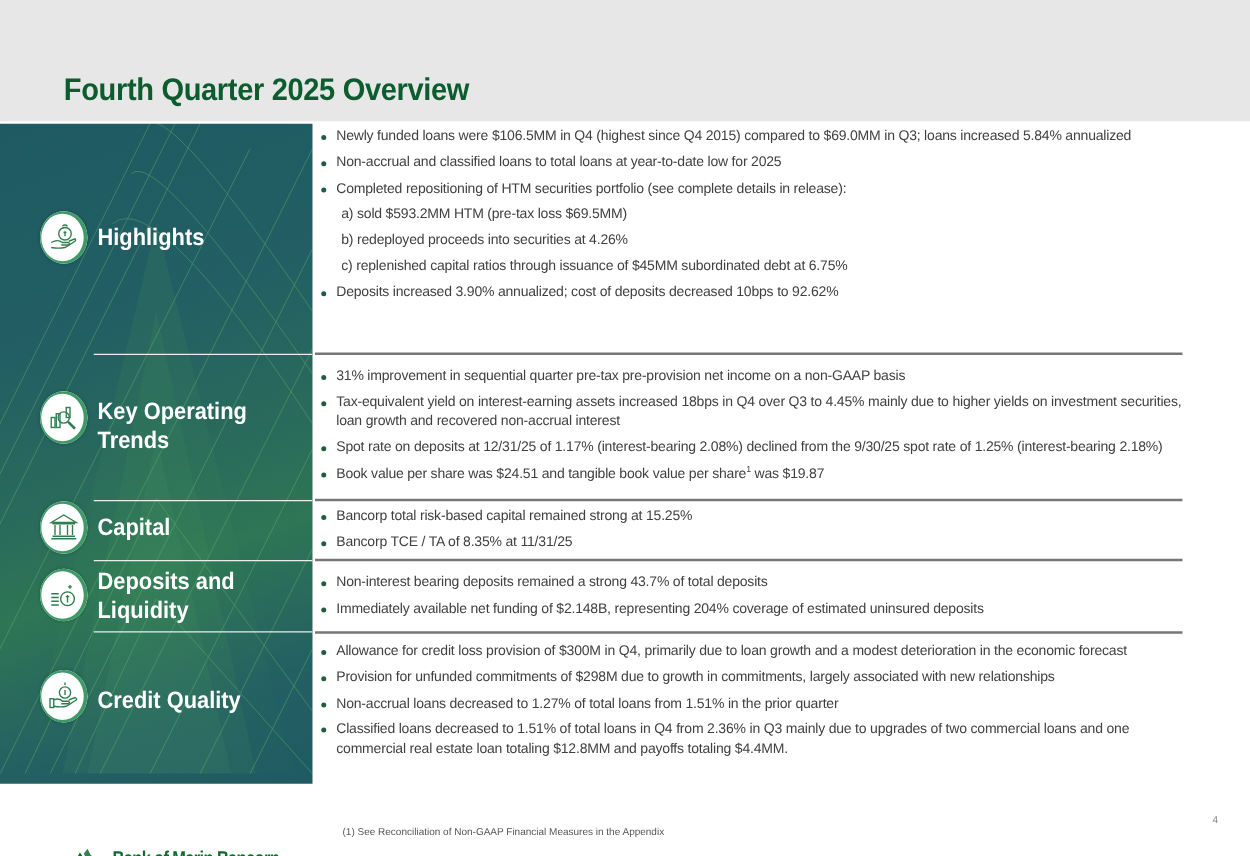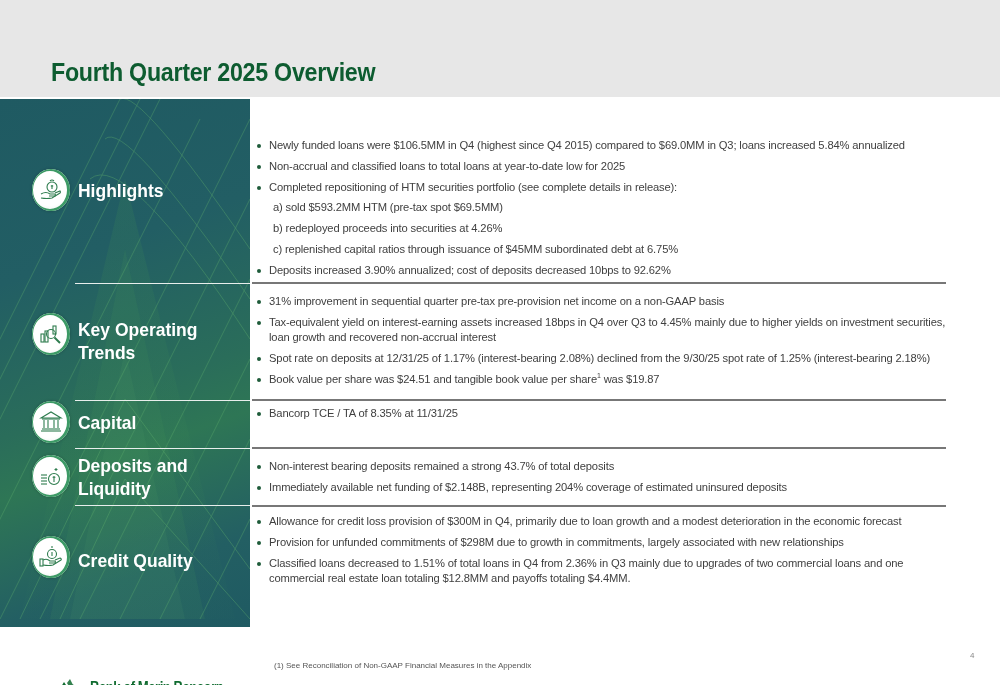--- a/index.html
+++ b/index.html
@@ -185,62 +185,64 @@
         <path d="M14 8 v4"></path>
         <rect x="2" y="15" width="3" height="7"></rect>
         <path d="M5 16 Q9 14 12 17 L17 17 Q18 18 17 19 L11 19"></path>
         <path d="M5 21 Q11 22 15 21 L23 16 Q24 15 22 14 L17 16"></path>
       </g>
     </svg>
   </div>
   <div class="section-label" style="top:450px;">Credit Quality</div>
 </div>
 
-<div class="content-section" style="top:102px;margin-top:36px;">
+<div class="content-section" style="top:102px;">
   <ul class="bullet-list">
     <li>Newly funded loans were $106.5MM in Q4 (highest since Q4 2015) compared to $69.0MM in Q3; loans increased 5.84% annualized</li>
     <li>Non-accrual and classified loans to total loans at year-to-date low for 2025</li>
     <li>Completed repositioning of HTM securities portfolio (see complete details in release):</li>
-    <li class="sub">a) sold $593.2MM HTM (pre-tax spot $69.5MM)</li>
+    <li class="sub">a) sold $593.2MM HTM (pre-tax loss $69.5MM)</li>
     <li class="sub">b) redeployed proceeds into securities at 4.26%</li>
     <li class="sub">c) replenished capital ratios through issuance of $45MM subordinated debt at 6.75%</li>
     <li>Deposits increased 3.90% annualized; cost of deposits decreased 10bps to 92.62%</li>
   </ul>
 </div>
 <div class="right-divider" style="top:282px;"></div>
 
 <div class="content-section" style="top:294px;">
   <ul class="bullet-list">
     <li>31% improvement in sequential quarter pre-tax pre-provision net income on a non-GAAP basis</li>
     <li>Tax-equivalent yield on interest-earning assets increased 18bps in Q4 over Q3 to 4.45% mainly due to higher yields on investment securities, loan growth and recovered non-accrual interest</li>
     <li>Spot rate on deposits at 12/31/25 of 1.17% (interest-bearing 2.08%) declined from the 9/30/25 spot rate of 1.25% (interest-bearing 2.18%)</li>
     <li><span>Book value per share was $24.51 and tangible book value per share</span><sup>1</sup><span> was $19.87</span></li>
   </ul>
 </div>
 <div class="right-divider" style="top:399px;"></div>
 
 <div class="content-section" style="top:406px;">
   <ul class="bullet-list">
+    <li>Bancorp total risk-based capital remained strong at 15.25%</li>
     <li>Bancorp TCE / TA of 8.35% at 11/31/25</li>
   </ul>
 </div>
 <div class="right-divider" style="top:447px;"></div>
 
 <div class="content-section" style="top:459px;">
   <ul class="bullet-list">
     <li>Non-interest bearing deposits remained a strong 43.7% of total deposits</li>
     <li>Immediately available net funding of $2.148B, representing 204% coverage of estimated uninsured deposits</li>
   </ul>
 </div>
 <div class="right-divider" style="top:505px;"></div>
 
 <div class="content-section" style="top:514px;">
   <ul class="bullet-list">
     <li>Allowance for credit loss provision of $300M in Q4, primarily due to loan growth and a modest deterioration in the economic forecast</li>
     <li>Provision for unfunded commitments of $298M due to growth in commitments, largely associated with new relationships</li>
+    <li>Non-accrual loans decreased to 1.27% of total loans from 1.51% in the prior quarter</li>
     <li>Classified loans decreased to 1.51% of total loans in Q4 from 2.36%  in Q3 mainly due to upgrades of two commercial loans and one commercial real estate loan totaling $12.8MM and payoffs totaling $4.4MM.</li>
   </ul>
 </div>
 
 <div class="logo">
   <svg width="36" height="26" viewBox="0 0 36 26">
     <g fill="#0f6b2f">
       <path d="M0 26 L14 3 L16 6 L4 26 Z"></path>
       <path d="M5 26 L16 8 L18 11 L9 26 Z"></path>
       <path d="M10 26 L19 12 L21 15 L14 26 Z"></path>

